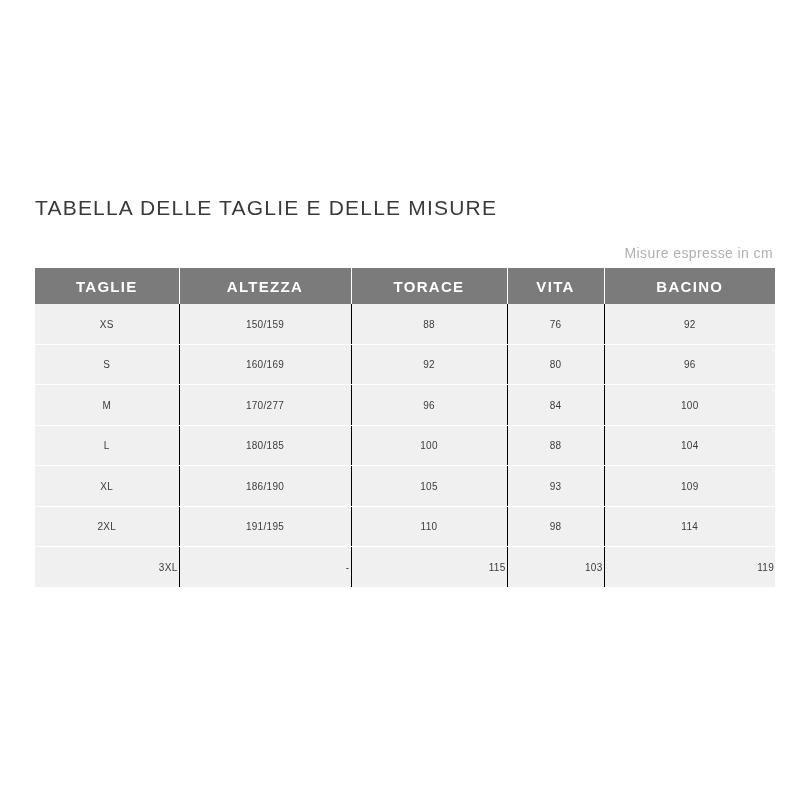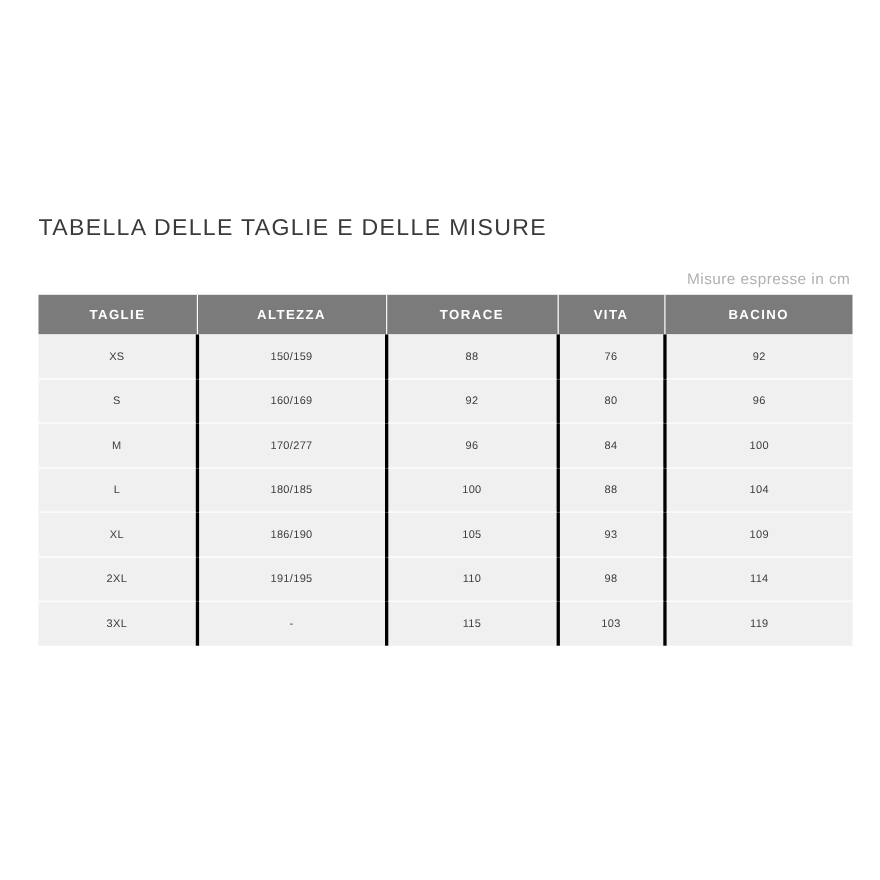--- a/index.html
+++ b/index.html
@@ -52,48 +52,49 @@
     padding-right: 2px;
   }
   table.size-table {
     border-collapse: collapse;
     width: 740px;
     table-layout: fixed;
   }
   table.size-table th {
     background: #7b7b7b;
     color: #ffffff;
-    font-size: 12px;
+    font-size: 15px;
     font-weight: bold;
     letter-spacing: 1.3px;
     height: 34px;
     text-align: center;
     border-right: 1px solid #ffffff;
     border-bottom: none;
     vertical-align: middle;
   }
   table.size-table th:last-child {
     border-right: none;
   }
   table.size-table td {
     background: #f0f0f0;
     color: #3c3c3c;
     font-size: 10px;
     height: 37.5px;
     text-align: center;
-    border-right: 3px solid #000000;
+    border-right: 1px solid #000000;
     border-bottom: 1px solid #ffffff;
     vertical-align: middle;
     letter-spacing: 0.3px;
   }
   table.size-table td:last-child {
     border-right: none;
   }
   table.size-table tr:last-child td {
     border-bottom: none;
+    text-align: right;
   }
   col.c0 { width: 144px; }
   col.c1 { width: 172px; }
   col.c2 { width: 156px; }
   col.c3 { width: 97px; }
   col.c4 { width: 171px; }
 </style>
 </head>
 <body>
 

